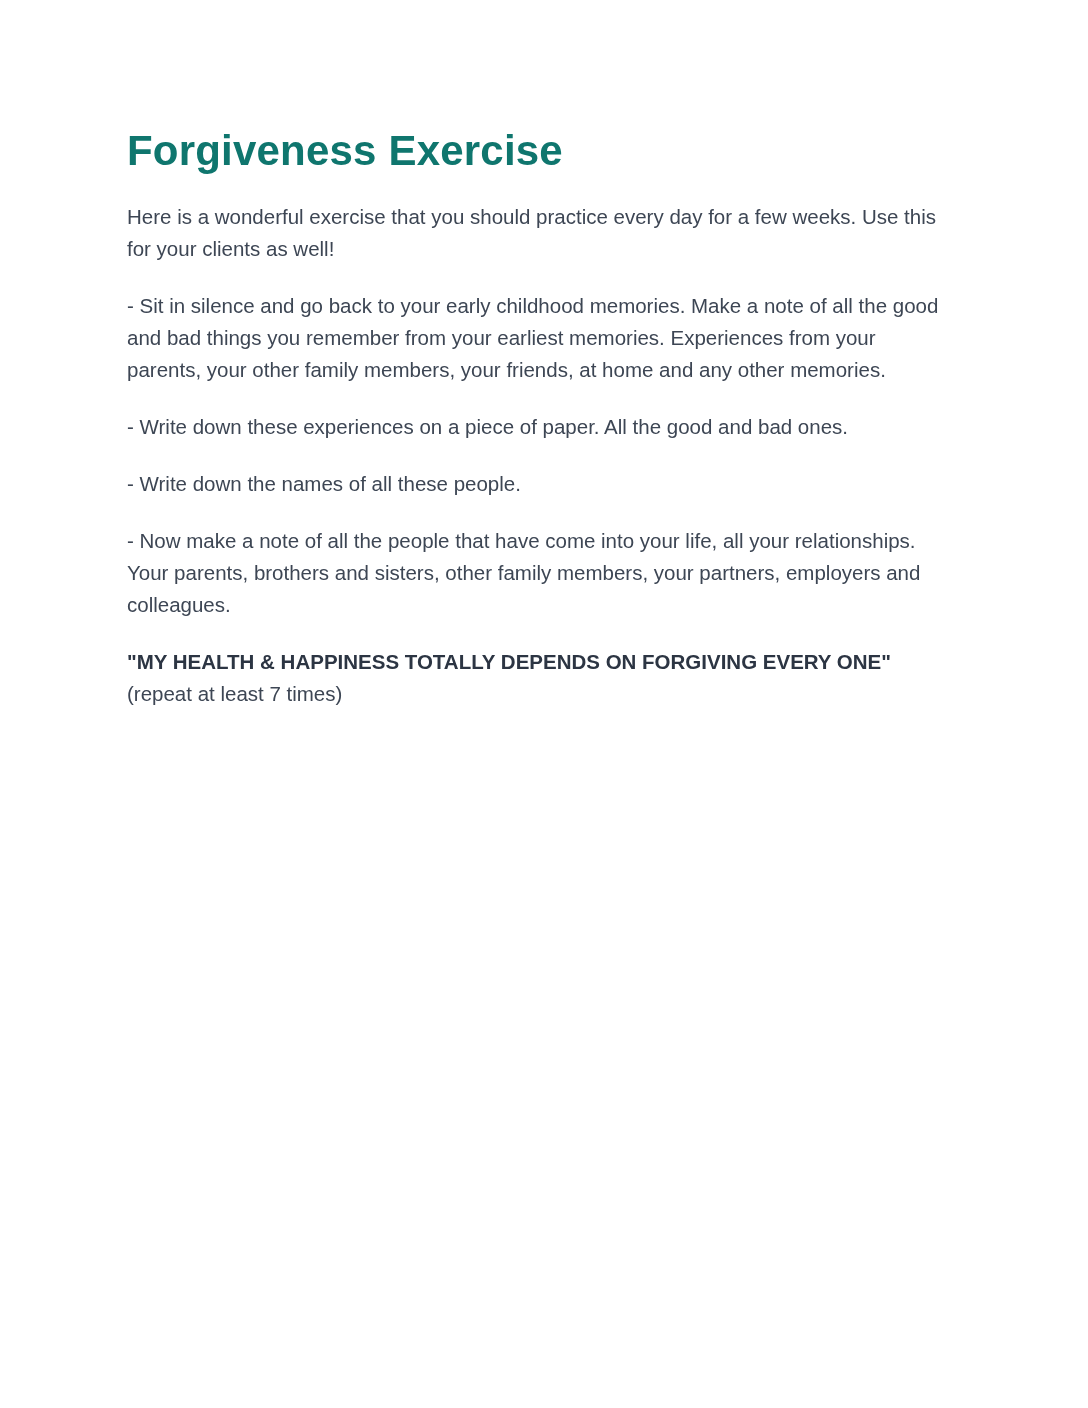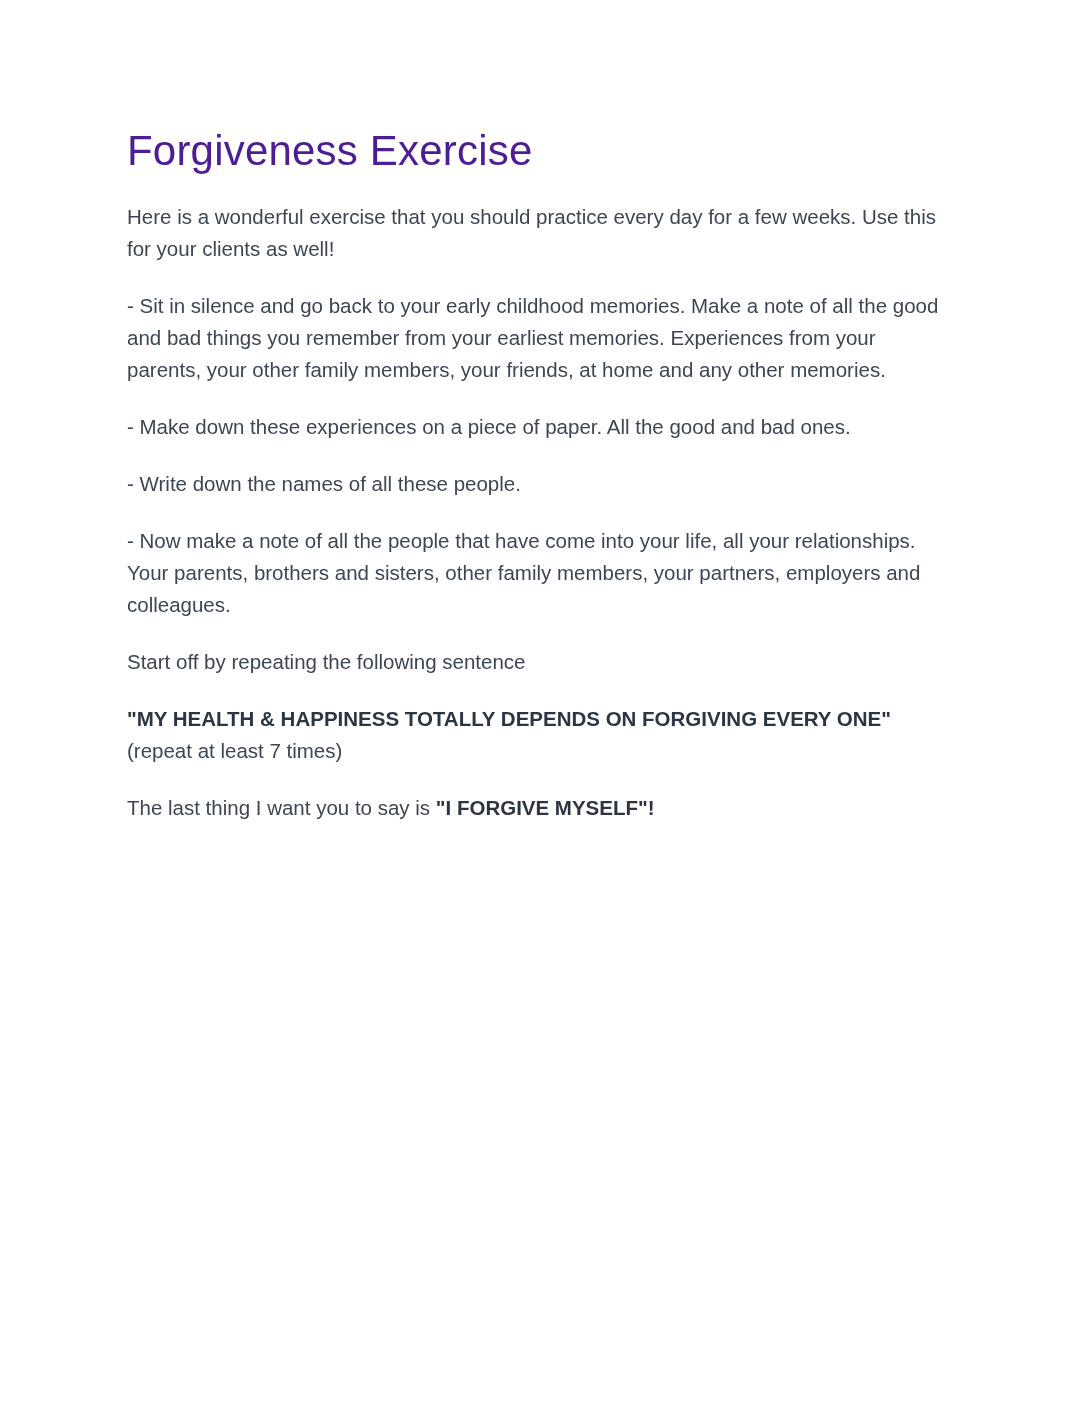--- a/index.html
+++ b/index.html
@@ -18,23 +18,23 @@
   }
   .content {
     position: absolute;
     left: 127px;
     top: 125px;
     width: 824px;
   }
   h1.doc-title {
     margin: 0 0 23px 0;
     font-size: 42px;
-    font-weight: 400;
+    font-weight: 700;
     letter-spacing: 0.2px;
-    color: #4c1d95;
+    color: #0f766e;
     line-height: 1.25;
   }
   .doc-body p {
     margin: 0 0 25px 0;
     font-size: 20.5px;
     line-height: 32px;
     color: #3d4654;
     font-weight: 400;
   }
   .doc-body p strong {
@@ -44,21 +44,19 @@
 </style>
 </head>
 <body>
 
 <div class="page">
   <div class="content">
     <h1 class="doc-title">Forgiveness Exercise</h1>
     <div class="doc-body" id="doc-body">
         <p><span>Here is a wonderful exercise that you should practice every day for a few weeks. Use this for your clients as well!</span></p>
         <p><span>- Sit in silence and go back to your early childhood memories. Make a note of all the good and bad things you remember from your earliest memories. Experiences from your parents, your other family members, your friends, at home and any other memories.</span></p>
-        <p><span>- Make down these experiences on a piece of paper. All the good and bad ones.</span></p>
+        <p><span>- Write down these experiences on a piece of paper. All the good and bad ones.</span></p>
         <p><span>- Write down the names of all these people.</span></p>
         <p><span>- Now make a note of all the people that have come into your life, all your relationships. Your parents, brothers and sisters, other family members, your partners, employers and colleagues.</span></p>
-        <p><span>Start off by repeating the following sentence</span></p>
         <p><strong>"MY HEALTH &amp; HAPPINESS TOTALLY DEPENDS ON FORGIVING EVERY ONE"</strong><span> (repeat at least 7 times)</span></p>
-        <p><span>The last thing I want you to say is </span><strong>"I FORGIVE MYSELF"!</strong></p>
       </div>
   </div>
 </div>
 
 </body></html>

